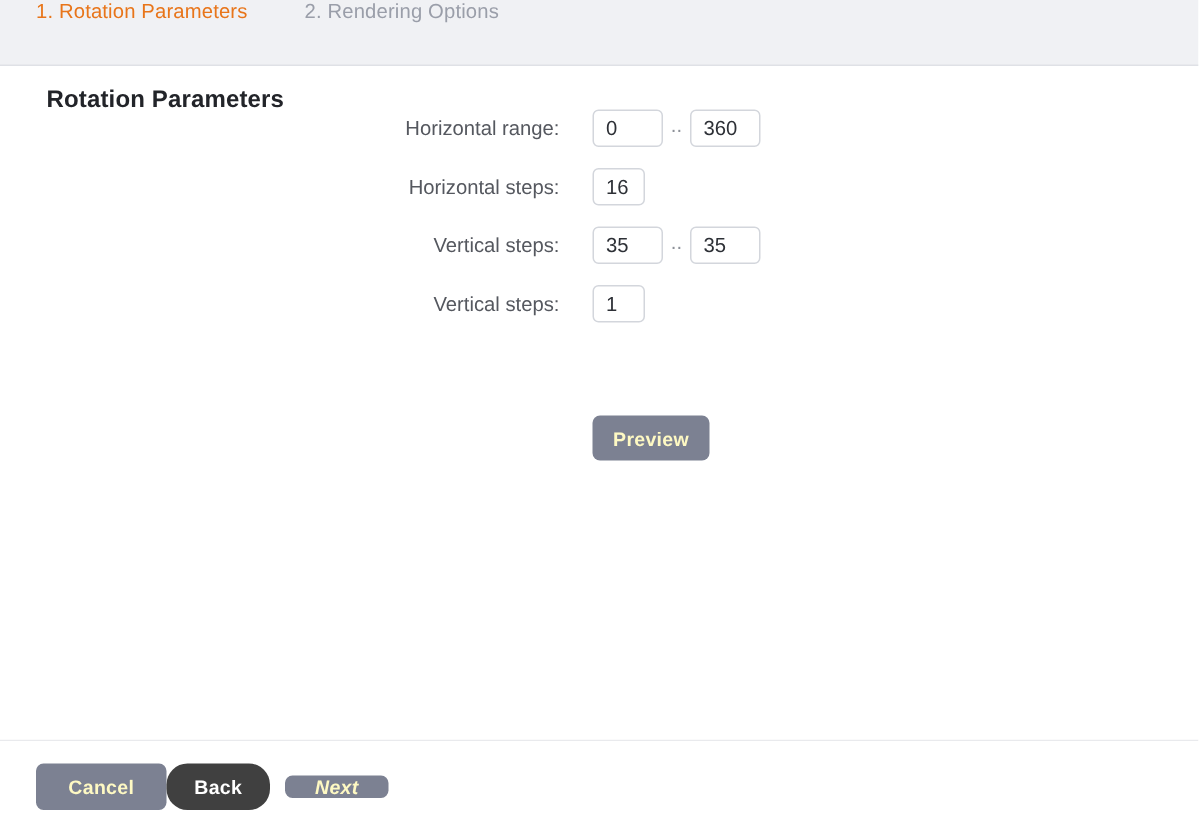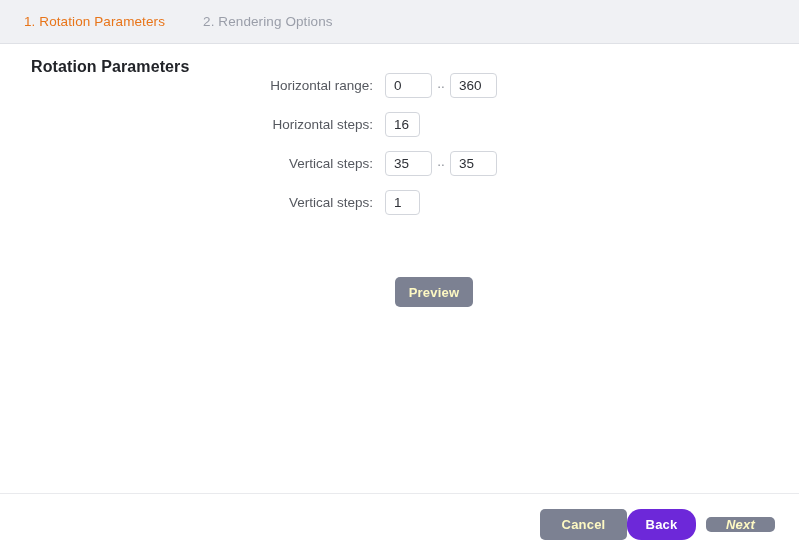--- a/index.html
+++ b/index.html
@@ -25,21 +25,20 @@
     background: #ffffff;
   }
 
   
   .tabbar {
     height: 44px;
     flex: 0 0 44px;
     background: #f0f1f4;
     border-bottom: 1px solid #dfe1e6;
     display: flex;
-    align-items: center;
     padding-left: 24px;
     box-sizing: border-box;
   }
   .tab {
     font-size: 13.5px;
     letter-spacing: 0.1px;
     margin-right: 38px;
     white-space: nowrap;
     cursor: pointer;
     user-select: none;
@@ -72,20 +71,21 @@
   .form {
     position: absolute;
     left: 0;
     top: 22px;
     width: 100%;
   }
   .form-row {
     display: flex;
     align-items: center;
     height: 39px;
+    gap: 10px;
   }
   .form-label {
     width: 385px;
     text-align: right;
     padding-right: 12px;
     box-sizing: border-box;
     font-size: 13.5px;
     color: #55585f;
     white-space: nowrap;
   }
@@ -127,21 +127,21 @@
     background: #7c8192;
     border: none;
     border-radius: 5px;
     padding: 0 16px;
     height: 30px;
     cursor: pointer;
     letter-spacing: 0.2px;
     white-space: nowrap;
   }
   .btn.disabled {
-    background: #6d28d9;
+    background: #404040;
     color: #ffffff;
     cursor: default;
     border-radius: 14px;
   }
 
   .preview-wrap {
     position: absolute;
     left: 395px;
     top: 233px;
   }
@@ -150,21 +150,21 @@
     padding: 0;
   }
 
   
   .footer {
     flex: 0 0 62px;
     height: 62px;
     border-top: 1px solid #e9eaed;
     display: flex;
     align-items: center;
-    justify-content: flex-end;
+    justify-content: flex-start;
     padding: 0 24px;
     box-sizing: border-box;
     background: #ffffff;
   }
   .footer-right {
     display: flex;
     align-items: center;
     gap: 10px;
   }
   .btn-cancel { width: 87px; padding: 0; height: 31px; }

